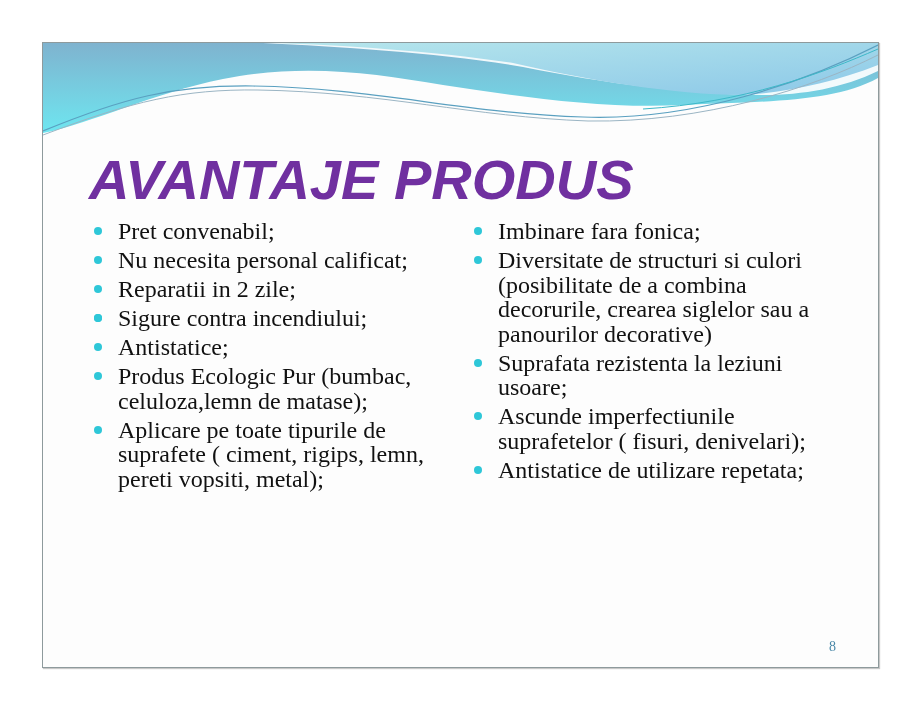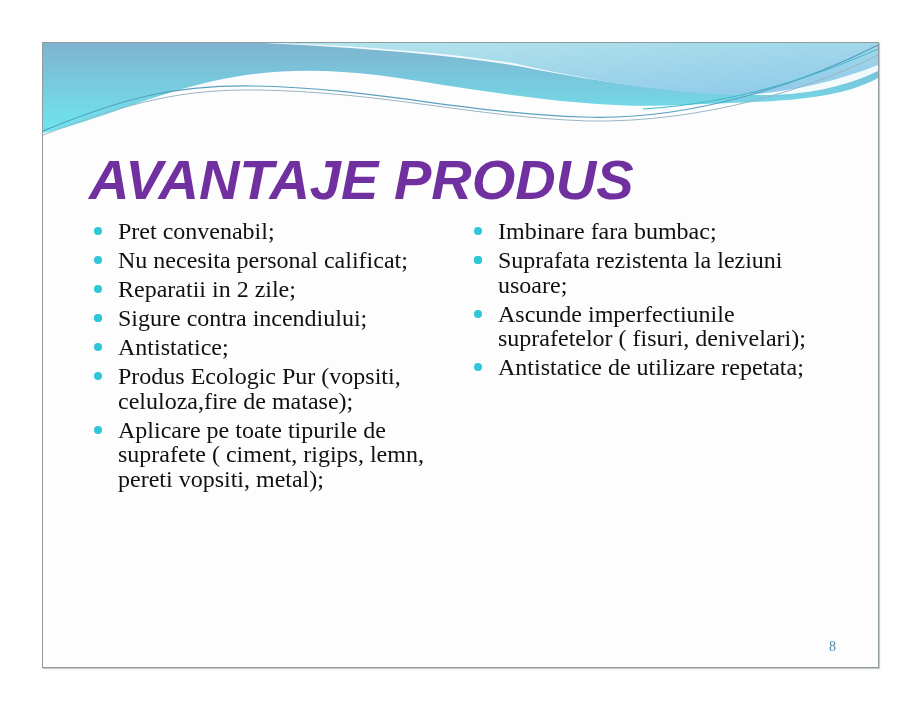--- a/index.html
+++ b/index.html
@@ -59,26 +59,26 @@
 
   <h1 class="title">AVANTAJE PRODUS</h1>
 
   <ul class="col left">
     <li><span class="bullet"></span><span>Pret convenabil;</span></li>
     <li><span class="bullet"></span><span>Nu necesita personal calificat;</span></li>
     <li><span class="bullet"></span><span>Reparatii in 2 zile;</span></li>
     <li><span class="bullet"></span></li>
     <li><span class="bullet"></span><span>Sigure contra incendiului;</span></li>
     <li><span class="bullet"></span><span>Antistatice;</span></li>
-    <li><span class="bullet"></span><span>Produs Ecologic Pur (vopsiti, celuloza,fire de matase);</span></li>
+    <li><span class="bullet"></span><span>Produs Ecologic Pur (bumbac, celuloza,lemn de matase);</span></li>
     <li><span class="bullet"></span><span>Aplicare pe toate tipurile de suprafete ( ciment, rigips, lemn, pereti vopsiti, metal);</span></li>
   </ul>
 
   <ul class="col right">
-    <li><span class="bullet"></span><span>Imbinare fara bumbac;</span></li>
-    <li><span class="bullet"></span></li>
+    <li><span class="bullet"></span><span>Imbinare fara fonica;</span></li>
+    <li><span class="bullet"></span><span>Diversitate de structuri si culori (posibilitate de a combina decorurile, crearea siglelor sau a panourilor decorative)</span></li>
     <li><span class="bullet"></span><span>Suprafata rezistenta la leziuni usoare;</span></li>
     <li><span class="bullet"></span><span>Ascunde imperfectiunile suprafetelor ( fisuri, denivelari);</span></li>
     <li><span class="bullet"></span><span>Antistatice de utilizare repetata;</span></li>
   </ul>
 
   <div class="page-num">8</div>
 </div>
 
 </body></html>

